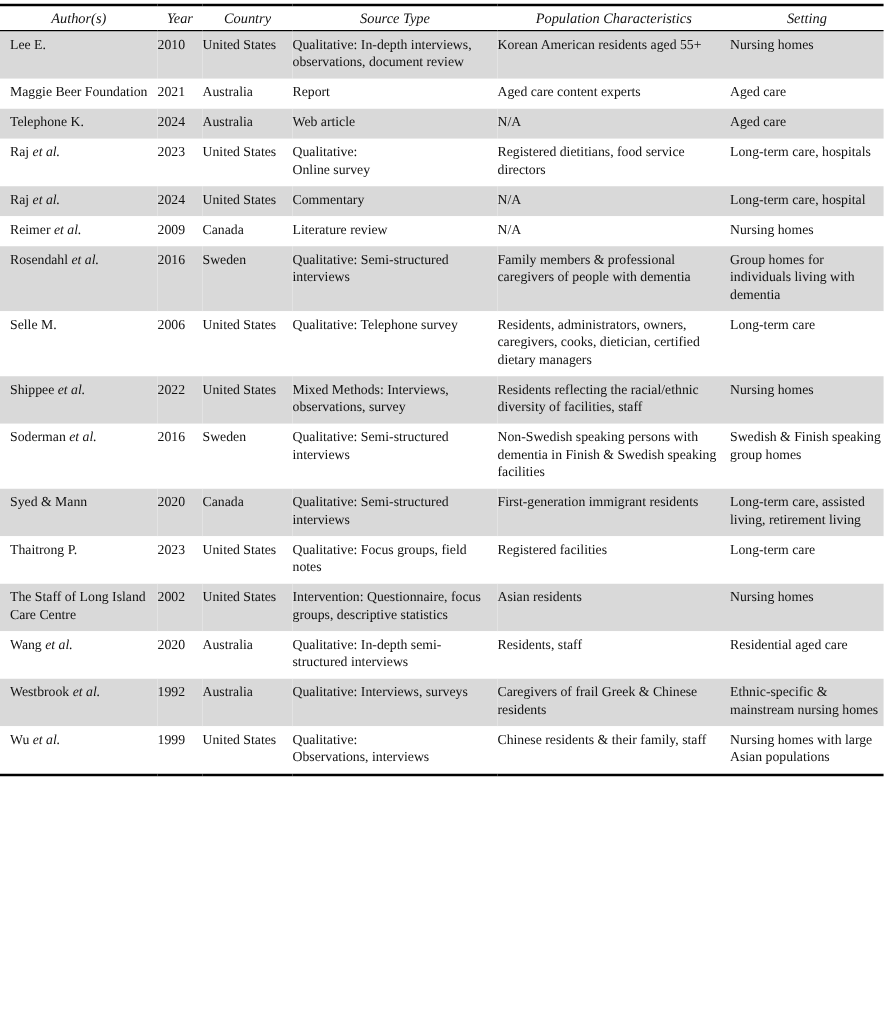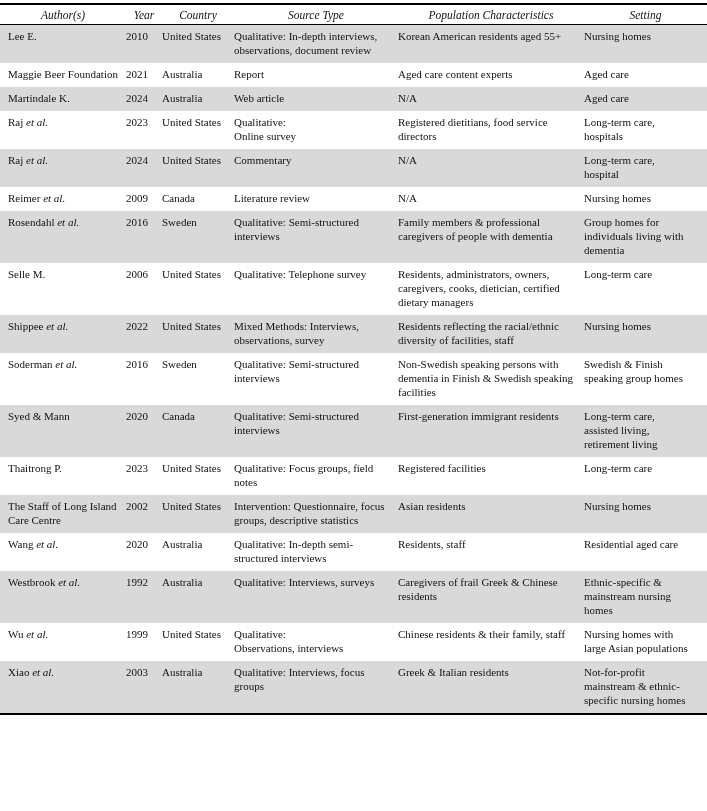--- a/index.html
+++ b/index.html
@@ -47,21 +47,21 @@
     line-height: 14px;
     vertical-align: top;
     text-align: left;
     padding: 4px 5px 6px 0;
     white-space: pre-line;
     word-wrap: break-word;
   }
   tbody td.col-author  { padding-left: 8px; }
   tbody td.col-year    { padding-right: 2px; }
   tbody td.col-country { padding-right: 2px; }
-  tbody td.col-setting { padding-right: 16px; }
+  tbody td.col-setting { padding-right: 2px; }
   tbody tr:nth-child(odd) { background: var(--row-shade, #d9d9d9); }
   tbody tr:nth-child(even) { background: #ffffff; }
   tbody td i { }
 </style>
 </head>
 <body>
 
 <div class="page">
   <table class="review-table">
     <colgroup>
@@ -93,21 +93,21 @@
         </tr>
         <tr>
           <td class="col-author">Maggie Beer Foundation</td>
           <td class="col-year">2021</td>
           <td class="col-country">Australia</td>
           <td class="col-source">Report</td>
           <td class="col-population">Aged care content experts</td>
           <td class="col-setting">Aged care</td>
         </tr>
         <tr>
-          <td class="col-author">Martindale K.</td>
+          <td class="col-author">Telephone K.</td>
           <td class="col-year">2024</td>
           <td class="col-country">Australia</td>
           <td class="col-source">Web article</td>
           <td class="col-population">N/A</td>
           <td class="col-setting">Aged care</td>
         </tr>
         <tr>
           <td class="col-author">Raj <i>et al.</i></td>
           <td class="col-year">2023</td>
           <td class="col-country">United States</td>
@@ -206,23 +206,15 @@
         </tr>
         <tr>
           <td class="col-author">Wu <i>et al.</i></td>
           <td class="col-year">1999</td>
           <td class="col-country">United States</td>
           <td class="col-source">Qualitative:
 Observations, interviews</td>
           <td class="col-population">Chinese residents &amp; their family, staff</td>
           <td class="col-setting">Nursing homes with large Asian populations</td>
         </tr>
-        <tr>
-          <td class="col-author">Xiao <i>et al.</i></td>
-          <td class="col-year">2003</td>
-          <td class="col-country">Australia</td>
-          <td class="col-source">Qualitative: Interviews, focus groups</td>
-          <td class="col-population">Greek &amp; Italian residents</td>
-          <td class="col-setting">Not-for-profit mainstream &amp; ethnic-specific nursing homes</td>
-        </tr>
       </tbody>
   </table>
 </div>
 
 </body></html>

